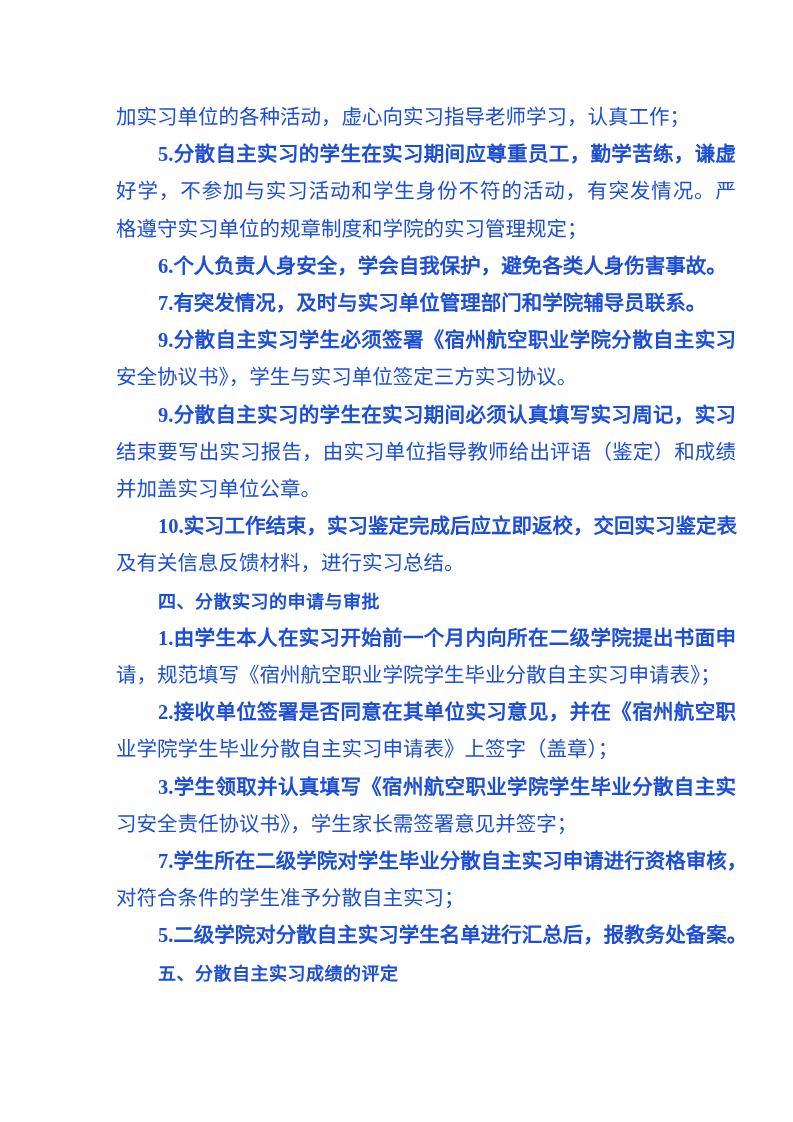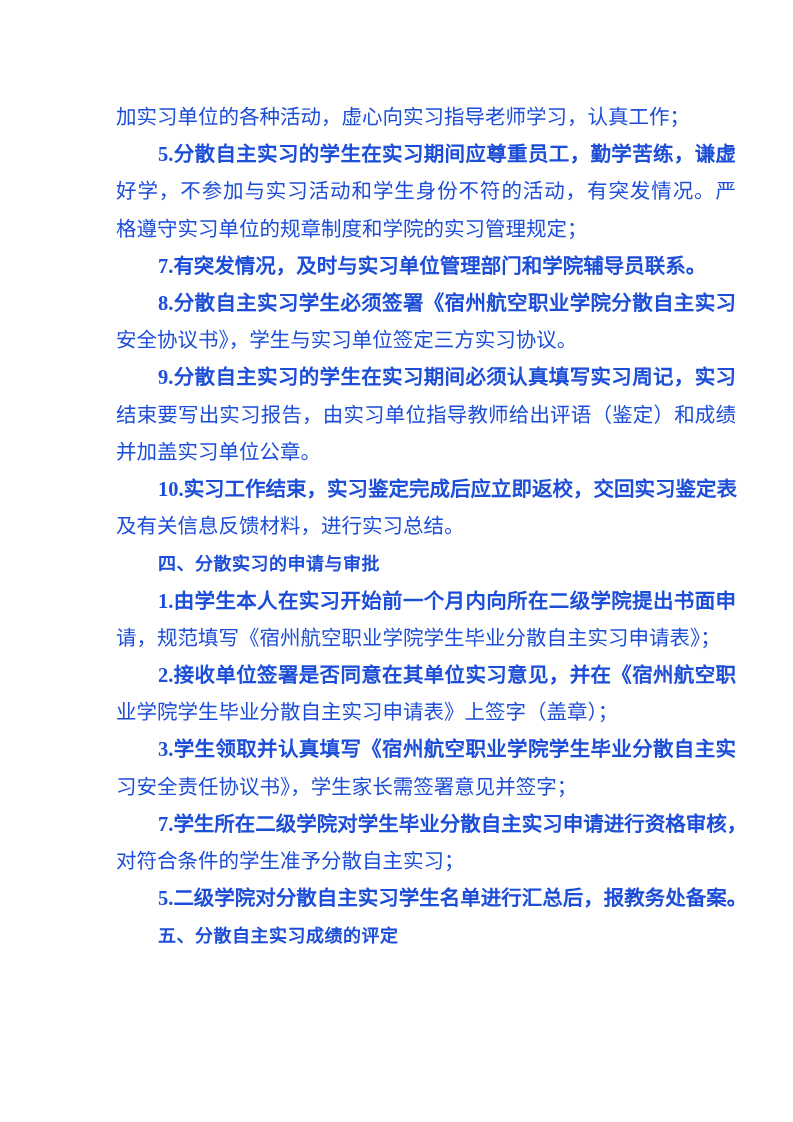--- a/index.html
+++ b/index.html
@@ -57,27 +57,30 @@
     <section>
       <div class="line">加实习单位的各种活动，虚心向实习指导老师学习，认真工作；</div>
     </section>
 
     <section>
       <div class="line first fill">5.分散自主实习的学生在实习期间应尊重员工，勤学苦练，谦虚</div>
       <div class="line fill">好学，不参加与实习活动和学生身份不符的活动，有突发情况。严</div>
       <div class="line">格遵守实习单位的规章制度和学院的实习管理规定；</div>
     </section>
 
+    <section>
+      <div class="line first">6.个人负责人身安全，学会自我保护，避免各类人身伤害事故。</div>
+    </section>
 
     <section>
       <div class="line first">7.有突发情况，及时与实习单位管理部门和学院辅导员联系。</div>
     </section>
 
     <section>
-      <div class="line first fill">8.分散自主实习学生必须签署《宿州航空职业学院分散自主实习</div>
+      <div class="line first fill">9.分散自主实习学生必须签署《宿州航空职业学院分散自主实习</div>
       <div class="line">安全协议书》，学生与实习单位签定三方实习协议。</div>
     </section>
 
     <section>
       <div class="line first fill">9.分散自主实习的学生在实习期间必须认真填写实习周记，实习</div>
       <div class="line fill">结束要写出实习报告，由实习单位指导教师给出评语（鉴定）和成绩</div>
       <div class="line">并加盖实习单位公章。</div>
     </section>
 
     <section>

